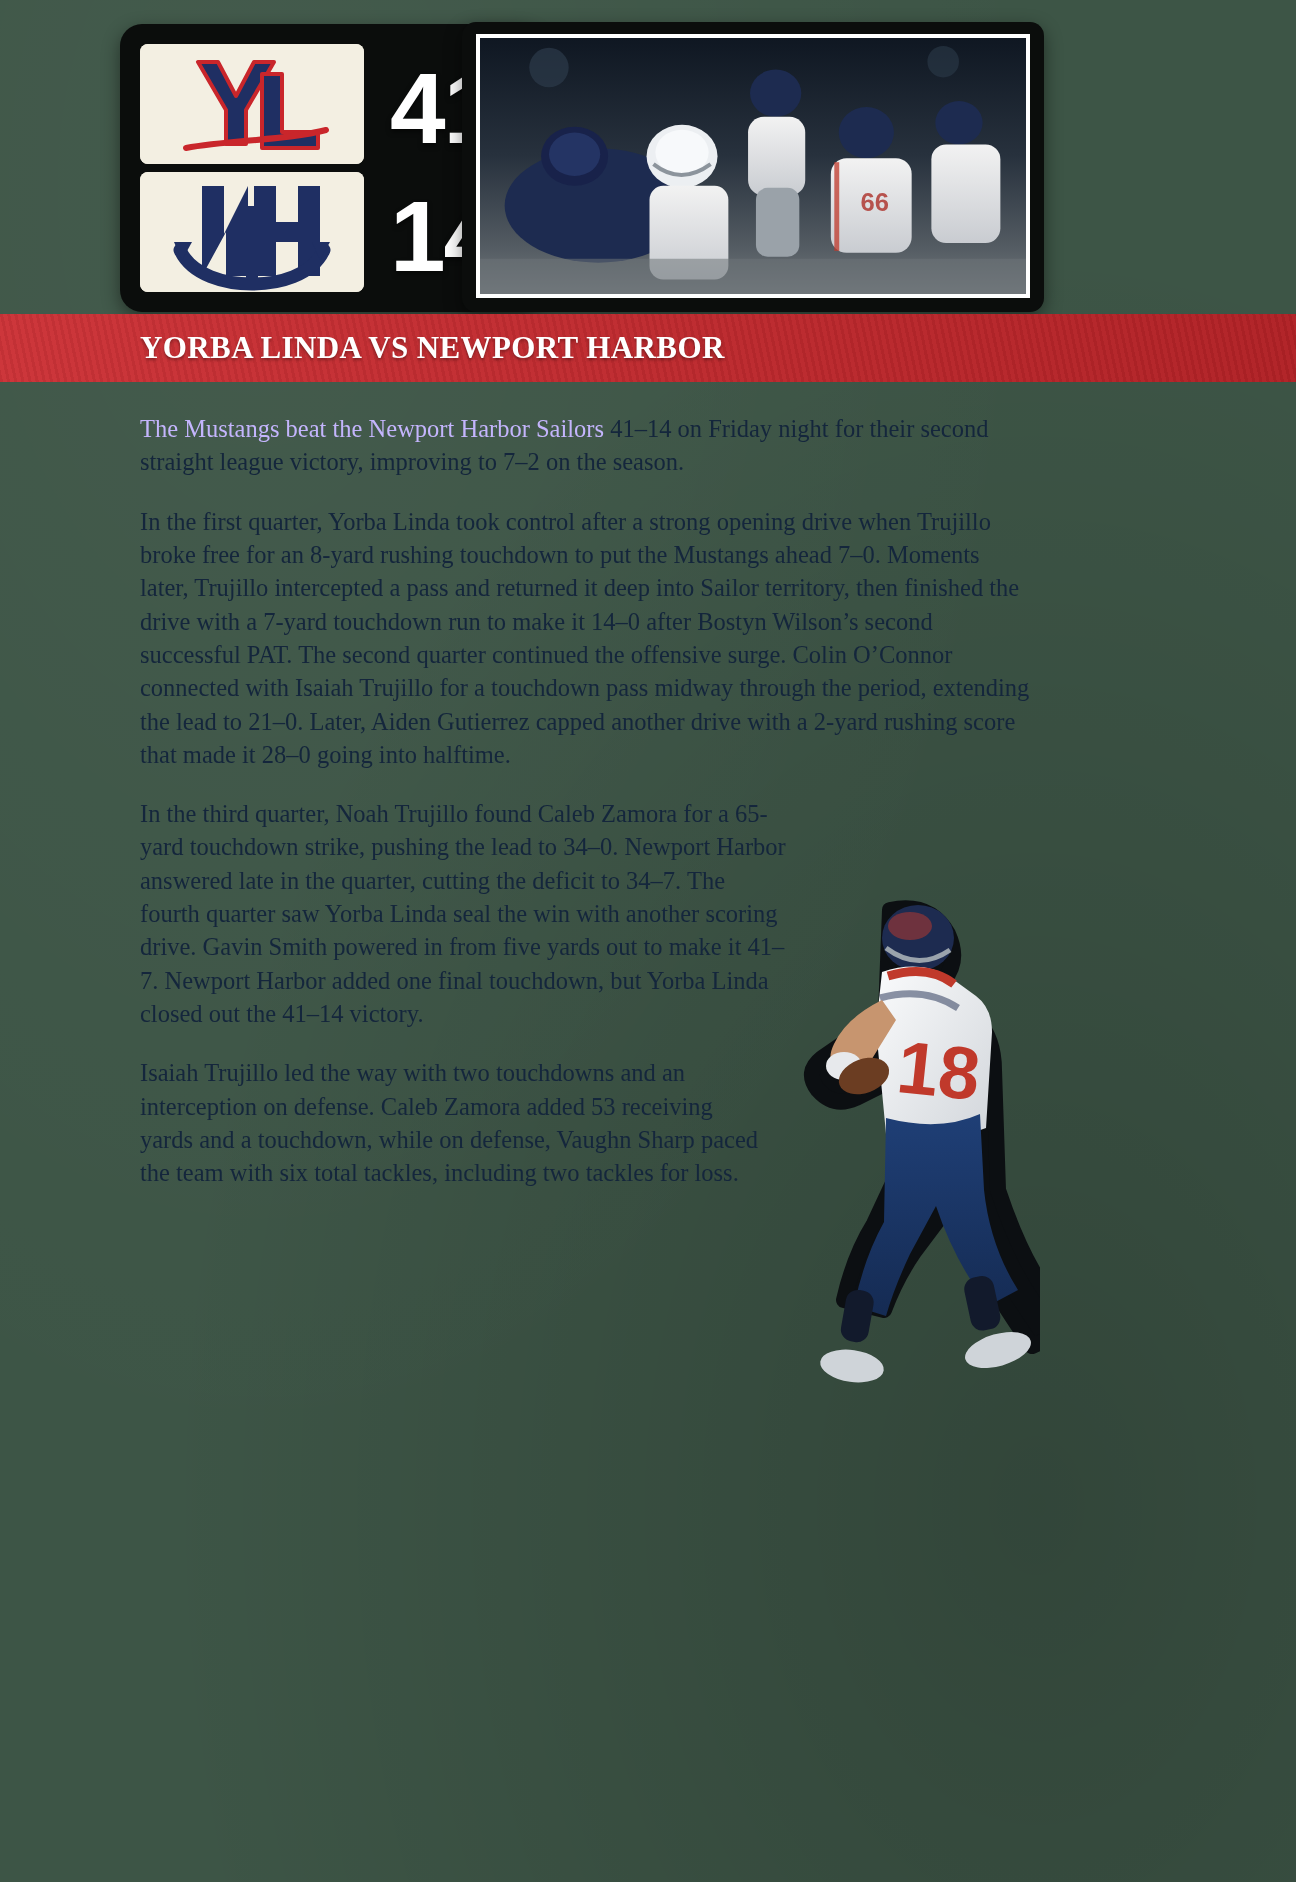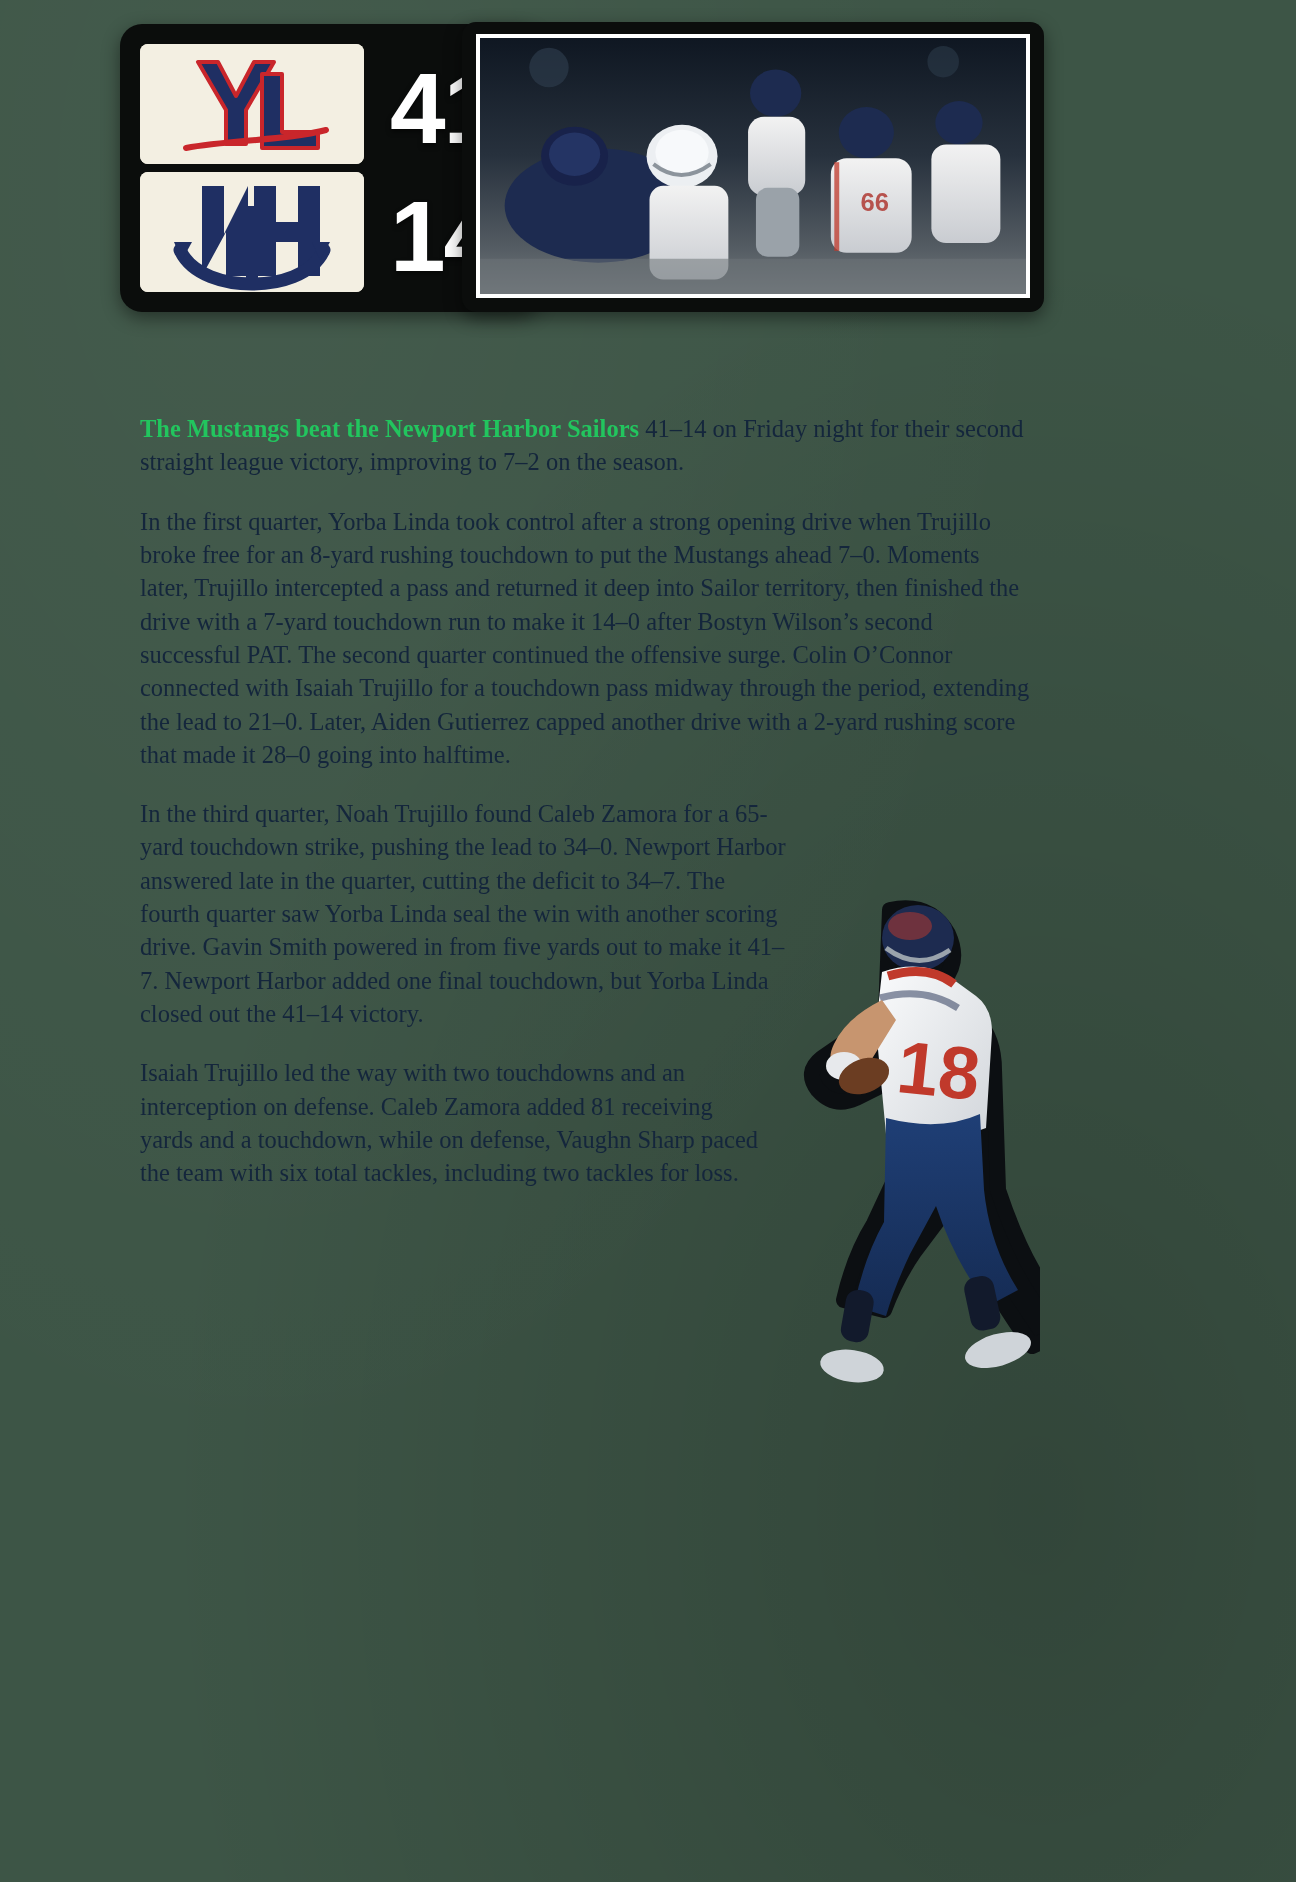--- a/index.html
+++ b/index.html
@@ -143,22 +143,22 @@
     top: 412px;
     width: 890px;
     color: #14263c;
     font-family: "Liberation Serif", serif;
     font-size: 24.5px;
     line-height: 1.36;
   }
   #article p { margin: 0 0 26px 0; }
   #article p:last-child { margin-bottom: 0; }
   .lead-bold {
-    font-weight: bold;
-    color: #22c55e;
+    font-weight: normal;
+    color: #c4b5fd;
   }
   .narrow-1 { width: 650px; }
   .narrow-2 { width: 625px; }
 
   
   #player-cutout {
     position: absolute;
     left: 740px;
     top: 880px;
     width: 300px;
@@ -257,26 +257,29 @@
         <text x="386" y="176" font-family="Liberation Sans, sans-serif" font-size="26" font-weight="bold" fill="#b03a34" opacity="0.85">66</text>
 
         <ellipse cx="486" cy="86" rx="24" ry="22" fill="#1d2b50"></ellipse>
         <rect x="458" y="108" width="70" height="100" rx="15" fill="url(#jersey)"></rect>
 
         <rect x="0" y="224" width="554" height="40" fill="#6e7479" opacity="0.55"></rect>
       </svg>
     </div>
   </div>
 
+  <div id="title-banner">
+    <div class="matchup">YORBA LINDA VS NEWPORT HARBOR</div>
+  </div>
 
   <div id="article">
     <p><span class="lead-bold">The Mustangs beat the Newport Harbor Sailors</span><span> 41–14 on Friday night for their second straight league victory, improving to 7–2 on the season.</span></p>
     <p>In the first quarter, Yorba Linda took control after a strong opening drive when Trujillo broke free for an 8-yard rushing touchdown to put the Mustangs ahead 7–0. Moments later, Trujillo intercepted a pass and returned it deep into Sailor territory, then finished the drive with a 7-yard touchdown run to make it 14–0 after Bostyn Wilson’s second successful PAT. The second quarter continued the offensive surge. Colin O’Connor connected with Isaiah Trujillo for a touchdown pass midway through the period, extending the lead to 21–0. Later, Aiden Gutierrez capped another drive with a 2-yard rushing score that made it 28–0 going into halftime.</p>
     <p class="narrow-1">In the third quarter, Noah Trujillo found Caleb Zamora for a 65-yard touchdown strike, pushing the lead to 34–0. Newport Harbor answered late in the quarter, cutting the deficit to 34–7. The fourth quarter saw Yorba Linda seal the win with another scoring drive. Gavin Smith powered in from five yards out to make it 41–7. Newport Harbor added one final touchdown, but Yorba Linda closed out the 41–14 victory.</p>
-    <p class="narrow-2">Isaiah Trujillo led the way with two touchdowns and an interception on defense. Caleb Zamora added 81 receiving yards and a touchdown, while on defense, Vaughn Sharp paced the team with six total tackles, including two tackles for loss.</p>
+    <p class="narrow-2">Isaiah Trujillo led the way with two touchdowns and an interception on defense. Caleb Zamora added 53 receiving yards and a touchdown, while on defense, Vaughn Sharp paced the team with six total tackles, including two tackles for loss.</p>
   </div>
 
   <div id="player-cutout">
     <svg class="cut-shadow" viewBox="0 0 300 560" xmlns="http://www.w3.org/2000/svg">
       <defs>
         <linearGradient id="pjersey" x1="0" y1="0" x2="1" y2="1">
           <stop offset="0%" stop-color="#fafbfc"></stop>
           <stop offset="100%" stop-color="#d2d6db"></stop>
         </linearGradient>
         <linearGradient id="ppants" x1="0" y1="0" x2="0" y2="1">

